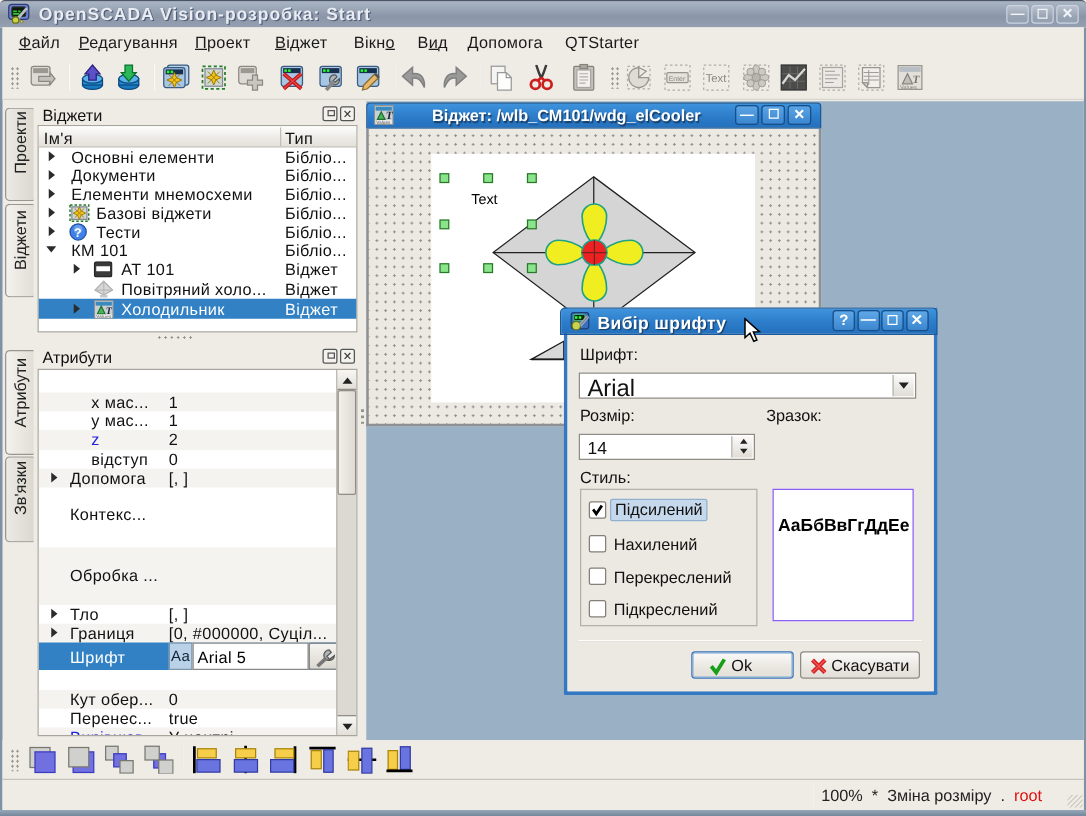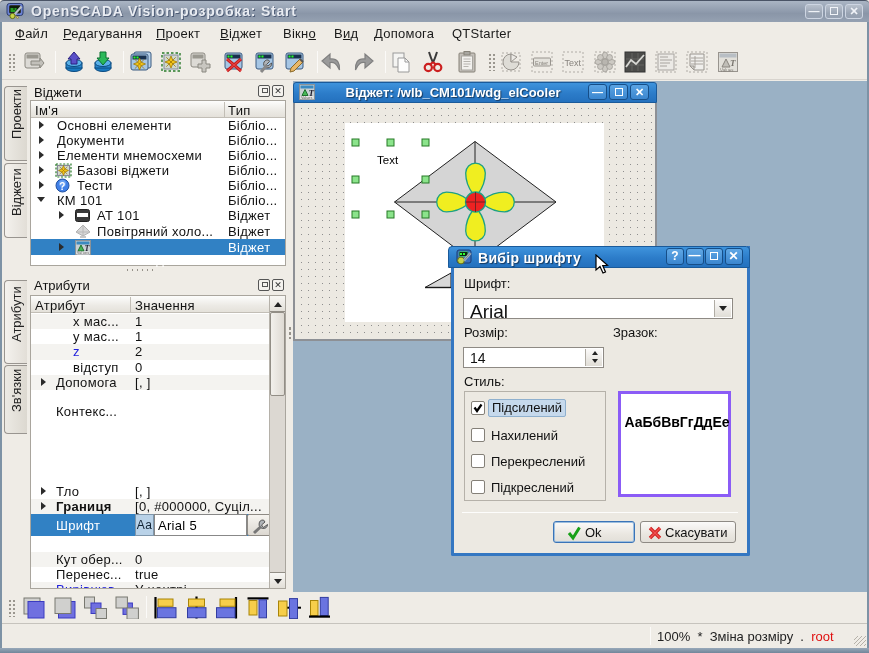--- a/index.html
+++ b/index.html
@@ -329,36 +329,31 @@
       <span class="ticon" style="left:44px;top:1px;">
         <svg width="16" height="15" viewBox="0 0 16 15" style="position:absolute;top:0;">
           <rect x="0.5" y="0.5" width="15" height="14" fill="#c8d0d4" stroke="#8a9298"></rect>
           <rect x="1.5" y="1.5" width="13" height="3" fill="#3a8ac0"></rect>
           <path d="M3 11 L6 5 L9 11 Z" fill="#48b858" stroke="#207030"></path>
           <text x="9.5" y="11" font-size="8" font-style="italic" font-weight="bold" fill="#223" font-family="Liberation Serif">T</text>
           <rect x="1.5" y="11.5" width="13" height="3" fill="#e8e8e8"></rect>
           <text x="2" y="14.4" font-size="3.5" fill="#555" font-family="Liberation Sans">Values</text>
         </svg>
       </span>
-      <span style="position:absolute;left:66px;top:13px;margin-left:28px;">Холодильник</span>
+      <span style="position:absolute;left:66px;top:1px;">Холодильник</span>
       <span style="position:absolute;left:197px;top:1px;">Віджет</span>
     </div>
 </div>
 <div class="abs" style="left:125px;top:268px;width:30px;height:4px;background-image:radial-gradient(#96928a 1px,transparent 1.1px);background-size:5px 4px;"></div>
 <div class="abs docktitle" style="left:34px;top:278px;">Атрибути</div>
 <div class="abs dockbtn" style="left:258px;top:279px;">
     <div style="width:6px;height:5px;border:1px solid #555;margin:2px 0 0 3px;"></div>
   </div>
 <div class="abs dockbtn" style="left:272px;top:279px;text-align:center;line-height:10px;font-size:9px;color:#333;">✕</div>
 <div class="abs table" id="attr" style="left:30px;top:295px;width:256px;height:294px;overflow:hidden;">
- <div class="thead" style="right:16px;">
-      <span style="left:4px;">Атрибут</span>
-      <span style="left:104px;">Значення</span>
-      <div class="hdiv" style="left:99px;"></div>
-    </div>
  <div class="trow shade" style="top:18px;height:15px;width:238px;">
       <span style="position:absolute;left:42px;">х мас...</span>
       <span style="position:absolute;left:104px;">1</span>
     </div>
  <div class="trow" style="top:33px;height:15px;width:238px;">
       <span style="position:absolute;left:42px;">у мас...</span>
       <span style="position:absolute;left:104px;">1</span>
     </div>
  <div class="trow shade" style="top:48px;height:16px;width:238px;">
       <span style="position:absolute;left:42px;color:#2222dd;">z</span>
@@ -369,28 +364,31 @@
       <span style="position:absolute;left:104px;">0</span>
     </div>
  <div class="trow shade" style="top:79px;height:15px;width:238px;">
       <i class="arr-r" style="left:10px;top:3px;"></i>
       <span style="position:absolute;left:25px;">Допомога</span>
       <span style="position:absolute;left:104px;">[, ]</span>
     </div>
  <div class="trow" style="top:94px;height:64px;width:238px;">
       <span style="position:absolute;left:25px;top:14px;">Контекс...</span>
     </div>
+ <div class="trow shade" style="top:142px;height:46px;width:238px;">
+      <span style="position:absolute;left:25px;top:15px;">Обробка ...</span>
+    </div>
  <div class="trow" style="top:188px;height:15px;width:238px;">
       <i class="arr-r" style="left:10px;top:3px;"></i>
       <span style="position:absolute;left:25px;">Тло</span>
       <span style="position:absolute;left:104px;">[, ]</span>
     </div>
  <div class="trow shade" style="top:203px;height:15px;width:238px;">
       <i class="arr-r" style="left:10px;top:3px;"></i>
-      <span style="position:absolute;left:25px;font-weight:bold;">Границя</span>
+      <span style="position:absolute;left:25px;">Границя</span>
       <span style="position:absolute;left:104px;">[0, #000000, Суціл...</span>
     </div>
  <div class="trow sel" style="top:218px;height:22px;width:238px;">
       <span style="position:absolute;left:25px;top:4px;">Шрифт</span>
    <span style="position:absolute;left:104px;top:0px;width:19px;height:22px;background:#b9d2e8;border:1px solid #7e96ab;font-size:12px;color:#123;text-align:center;line-height:20px;">Aa</span>
    <span style="position:absolute;left:123px;top:0px;width:93px;height:22px;background:#fff;border:1px solid #888;color:#000;font-size:13px;padding:3px 0 0 3px;">Arial 5</span>
    <span style="position:absolute;left:216px;top:0px;width:24px;height:22px;background:linear-gradient(#f6f4f0,#dcd8d1);border:1px solid #8e8a84;border-radius:2px;">
         <svg width="22" height="20" viewBox="0 0 22 20" style="position:absolute;left:1px;top:1px;">
           <path d="M14.5 4 a4.2 4.2 0 1 0 4 4.5 L14.5 11.5 L12.5 9 L16 6 Z" fill="#b0b4b8" stroke="#555"></path>
           <path d="M5 17 L12 10.5" stroke="#777" stroke-width="3"></path>
@@ -505,21 +503,21 @@
 <div class="abs cb" style="left:471px;top:401px;"><svg width="12" height="12" viewBox="0 0 12 12">
       <path d="M2.5 5.5 L5 9 L9.5 2.5" fill="none" stroke="#000" stroke-width="2.2"></path>
     </svg></div>
 <div class="abs lbl" style="left:488px;top:399px;background:#c6d9ec;border:1px solid #8fb0ce;border-radius:2px;padding:0 3px 1px 3px;">Підсилений</div>
 <div class="abs cb" style="left:471px;top:428px;"></div>
 <div class="abs lbl" style="left:491px;top:428px;">Нахилений</div>
 <div class="abs cb" style="left:471px;top:454px;"></div>
 <div class="abs lbl" style="left:491px;top:454px;">Перекреслений</div>
 <div class="abs cb" style="left:471px;top:480px;"></div>
 <div class="abs lbl" style="left:491px;top:480px;">Підкреслений</div>
-<div class="abs" style="left:618px;top:391px;width:113px;height:106px;background:#fff;border:3px solid #8b5cf6;">
+<div class="abs" style="left:618px;top:391px;width:113px;height:106px;background:#fff;border:1px solid #8b5cf6;">
   <div style="position:absolute;left:-2px;top:20px;width:116px;text-align:center;font-weight:bold;font-size:14px;color:#000;">АаБбВвГгДдЕе</div>
 </div>
 <div class="abs" style="left:462px;top:512px;width:276px;height:1px;background:#b1ada5;border-bottom:1px solid #fdfdfc;"></div>
 <div class="abs btn" style="left:553px;top:521px;width:82px;height:22px;border:1px solid #3a74b8;box-shadow:inset 0 0 0 1px #9cbede;">
   <svg style="position:absolute;left:12px;top:3px;" width="16" height="16" viewBox="0 0 16 16">
       <path d="M3 8 L7 13 L13.5 2.5" fill="none" stroke="#17a017" stroke-width="3"></path>
     </svg>
   <span style="position:absolute;left:31px;top:3px;">Ok</span>
 </div>
 <div class="abs btn" style="left:640px;top:521px;width:96px;height:22px;">

